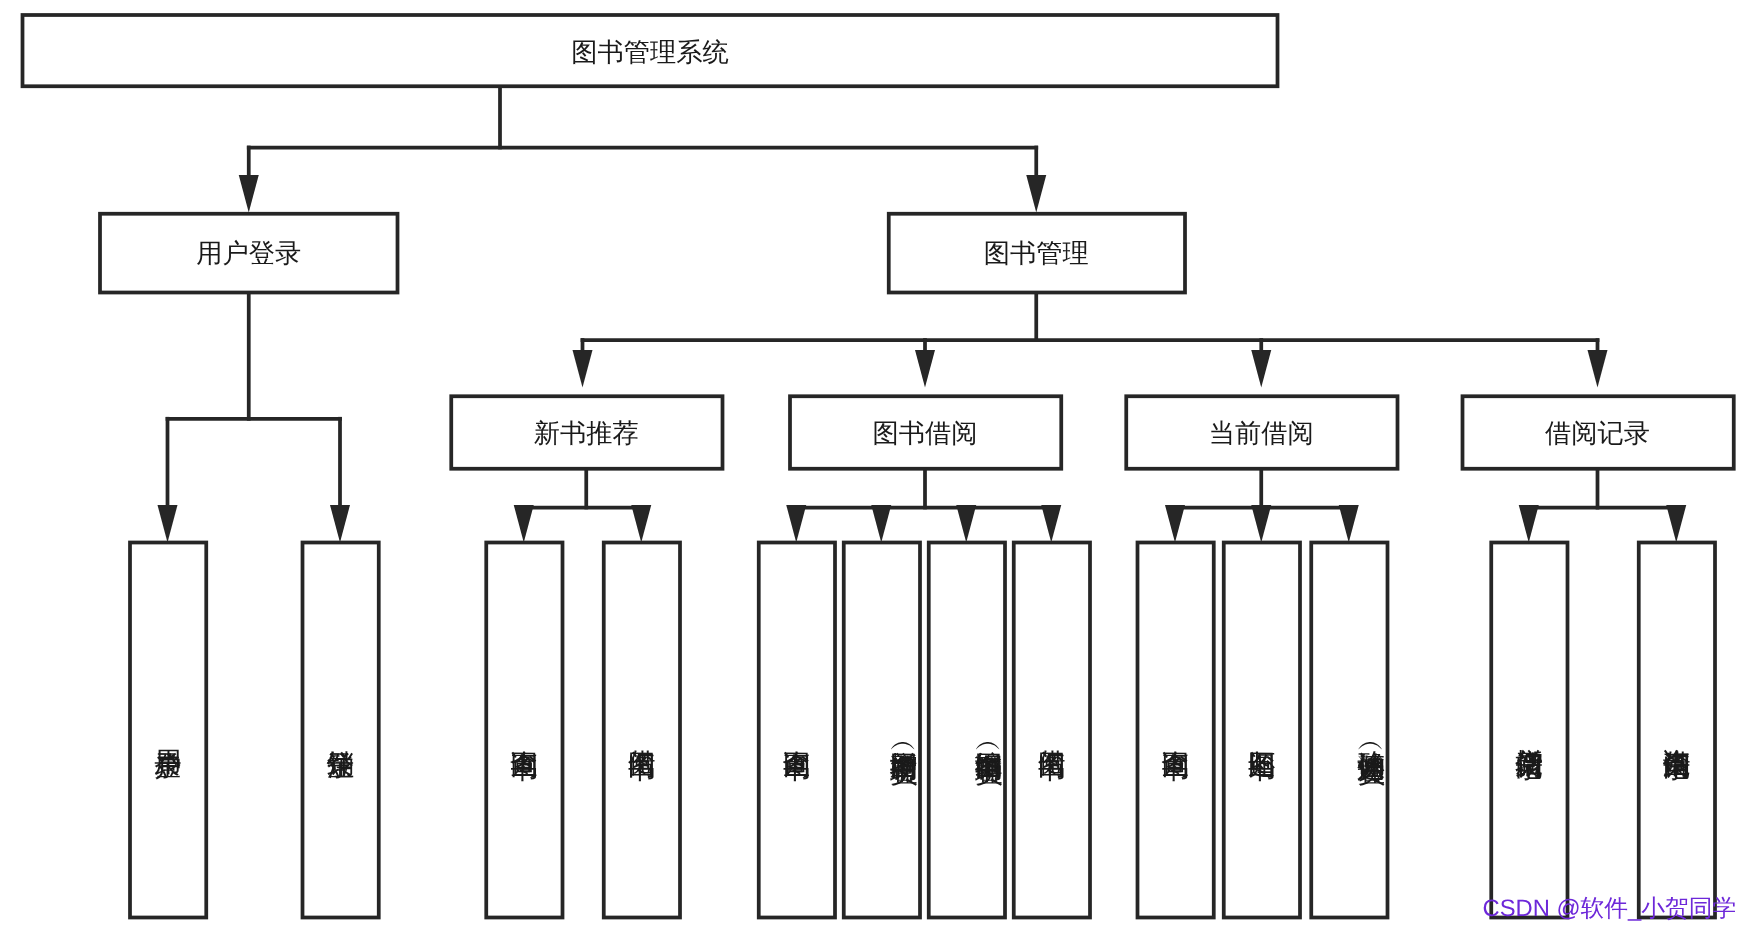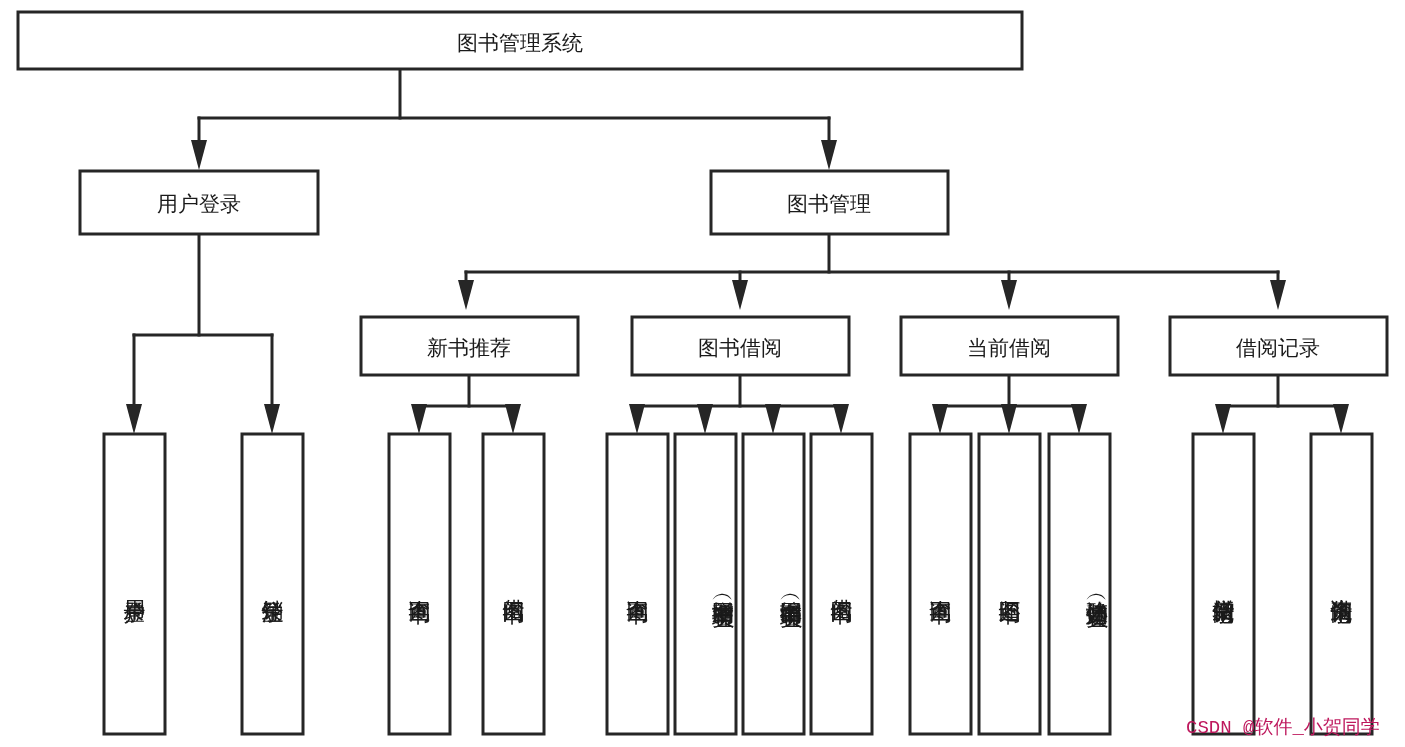--- a/index.html
+++ b/index.html
@@ -58,23 +58,23 @@
     text-orientation: upright;
     letter-spacing: 1px;
     display: flex;
     align-items: center;
     justify-content: center;
     text-align: center;
     pointer-events: none;
   }
   .watermark {
     position: absolute;
-    font-family: Liberation Mono, monospace;
+    font-family: Liberation Sans, sans-serif;
     font-size: 19px;
-    color: #be185d;
+    color: #6d28d9;
     left: 1186px;
     top: 714px;
     white-space: nowrap;
   }
 </style>
 </head>
 <body>
 
 <div id="diagram-root">
 

